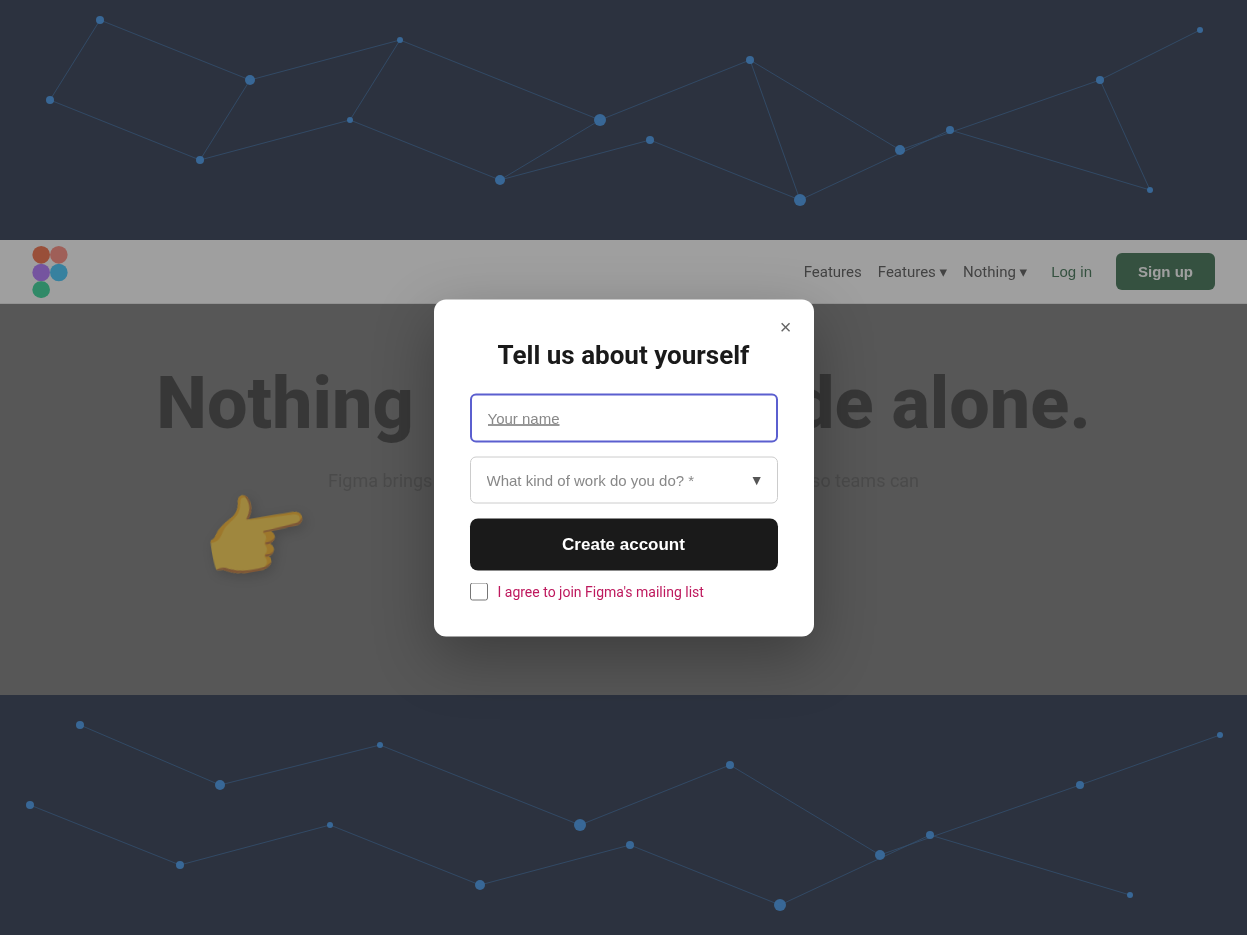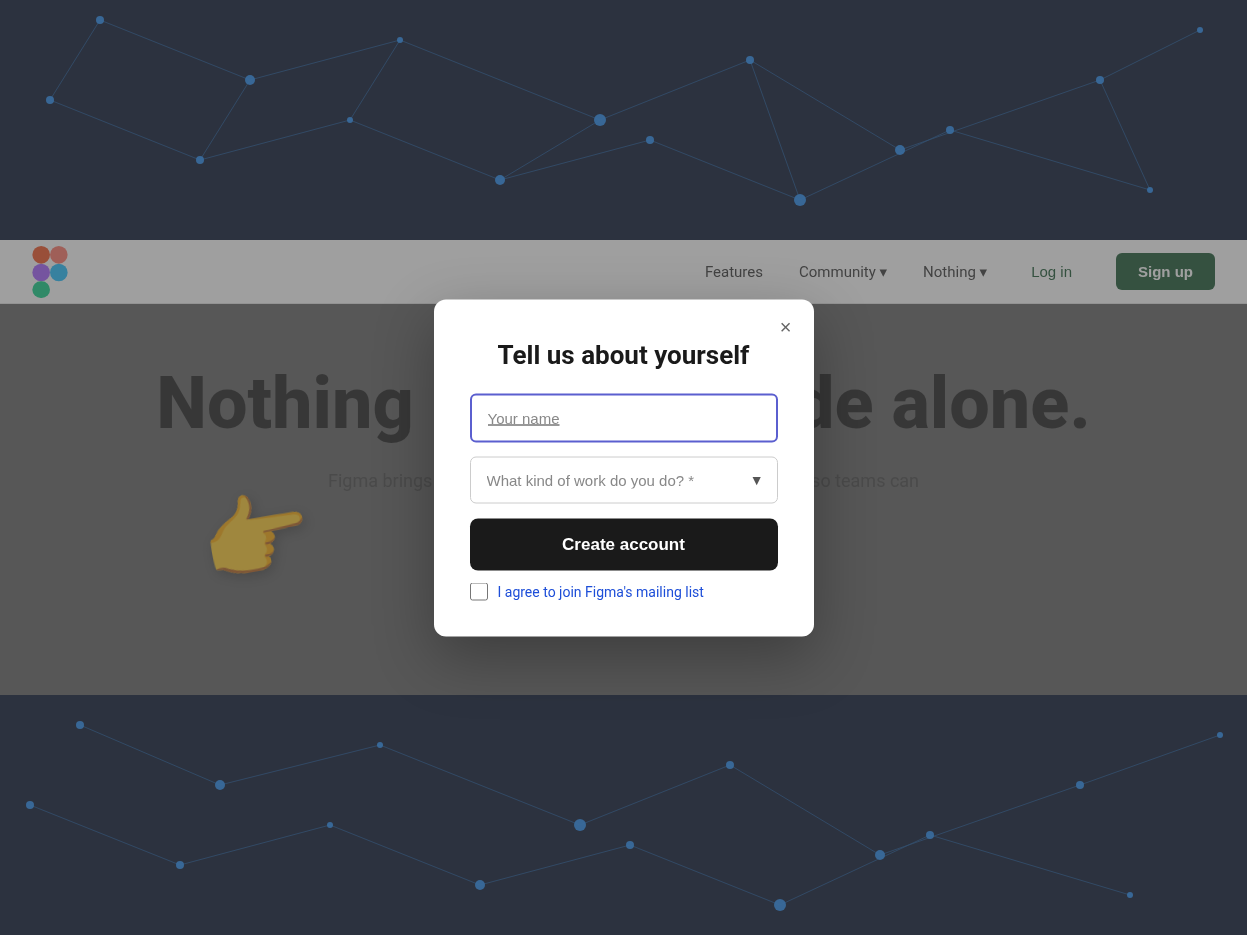--- a/index.html
+++ b/index.html
@@ -53,21 +53,21 @@
       gap: 0;
       margin-right: auto;
     }
     .figma-logo {
       width: 36px;
       height: 52px;
     }
     .navbar-links {
       display: flex;
       align-items: center;
-      gap: 36px;
+      gap: 16px;
       font-size: 15px;
       color: #333;
     }
     .navbar-links span {
       cursor: pointer;
     }
     .btn-login {
       background: none;
       border: none;
       font-size: 15px;
@@ -233,21 +233,21 @@
     }
     .checkbox-row input[type="checkbox"] {
       width: 18px;
       height: 18px;
       cursor: pointer;
       accent-color: #1a1a1a;
       flex-shrink: 0;
     }
     .checkbox-label {
       font-size: 14px;
-      color: #1d4ed8;
+      color: #be185d;
     }
 
     
     .network-svg-top, .network-svg-bottom {
       position: absolute;
       top: 0; left: 0; width: 100%; height: 100%;
     }
   </style>
 </head>
 <body>
@@ -348,21 +348,21 @@
     <svg class="figma-logo" viewBox="0 0 38 56" fill="none" xmlns="http://www.w3.org/2000/svg">
       <rect x="0" y="0" width="19" height="19" rx="9.5" fill="#F24E1E"></rect>
       <rect x="19" y="0" width="19" height="19" rx="9.5" fill="#FF7262"></rect>
       <rect x="0" y="19" width="19" height="19" rx="9.5" fill="#A259FF"></rect>
       <rect x="0" y="38" width="19" height="18" rx="9" fill="#0ACF83"></rect>
       <circle cx="28.5" cy="28.5" r="9.5" fill="#1ABCFE"></circle>
     </svg>
   </div>
   <div class="navbar-links">
     <span>Features</span>
-    <span>Community ▾</span>
+    <span>Features ▾</span>
     <span>Nothing ▾</span>
     <button class="btn-login">Log in</button>
     <button class="btn-signup">Sign up</button>
   </div>
 </nav>
 
 <div class="hero">
   <h1 class="hero-title">Nothing great is made alone.</h1>
   <p class="hero-subtitle">Figma brings your teams together to design better products, so teams can deliver better products, faster.</p>
 </div>

